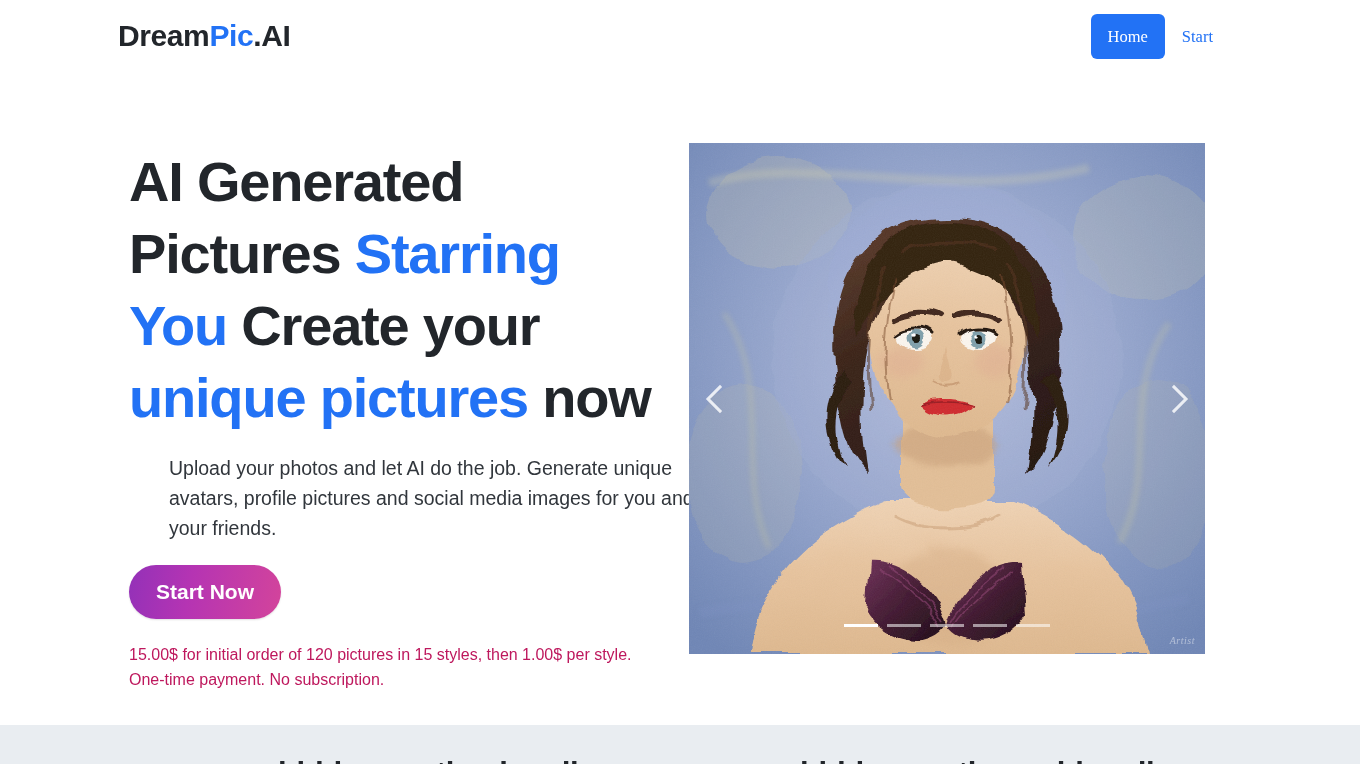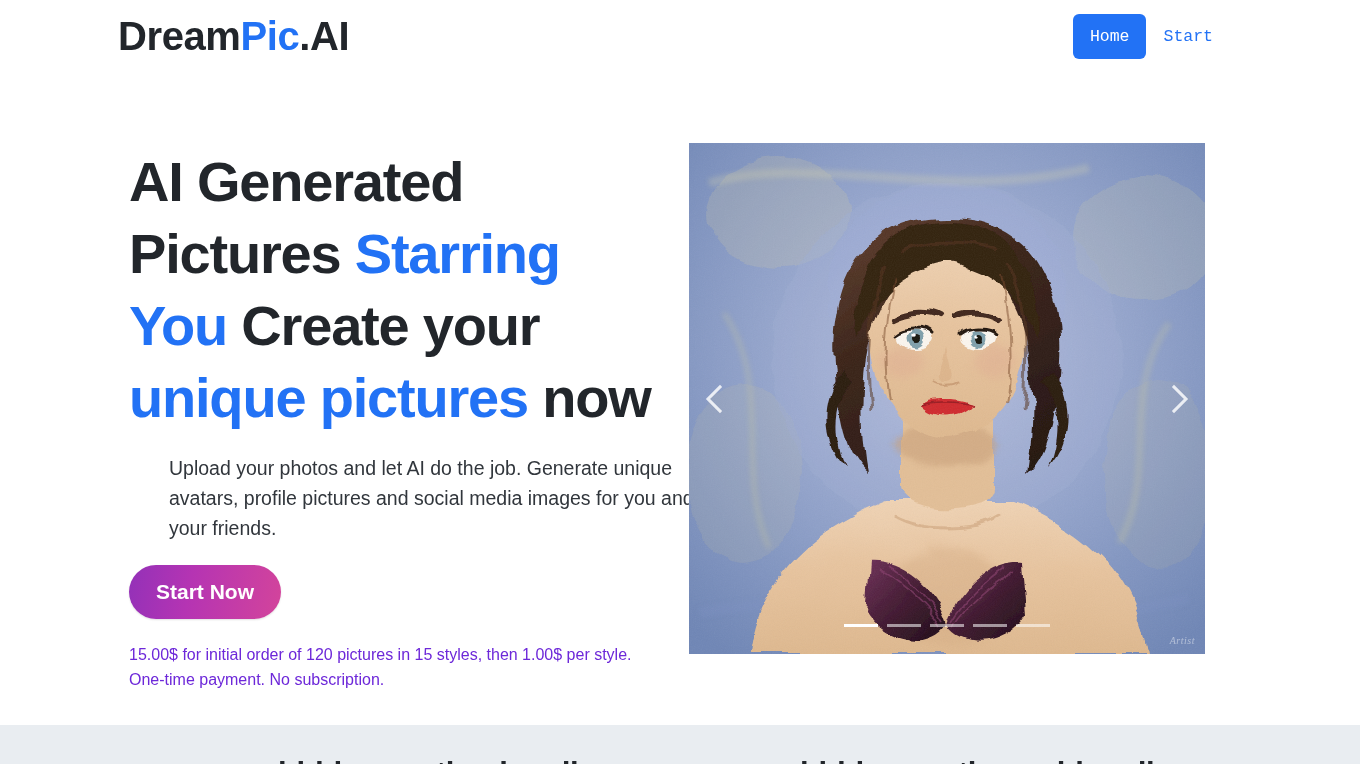--- a/index.html
+++ b/index.html
@@ -32,21 +32,21 @@
     height: 72px;
     background: #ffffff;
     display: flex;
     align-items: center;
   }
 
   .brand {
     position: absolute;
     left: 118px;
     top: 19px;
-    font-size: 40px;
+    font-size: 30px;
     font-weight: 700;
     letter-spacing: -0.4px;
     line-height: 34px;
     white-space: nowrap;
     color: #22262b;
   }
   .brand .accent { color: #2272f5; }
 
   .nav {
     position: absolute;
@@ -61,21 +61,21 @@
     font-size: 16.5px;
     line-height: 19px;
     color: #2272f5;
     text-decoration: none;
     padding: 13px 17px;
     border-radius: 6px;
     white-space: nowrap;
     cursor: pointer;
     background: transparent;
     border: none;
-    font-family: Liberation Mono, monospace;
+    font-family: Liberation Serif, serif;
   }
   .nav-item.active {
     background: #2272f5;
     color: #ffffff;
   }
 
   
   .hero {
     position: absolute;
     top: 72px; left: 0;
@@ -123,21 +123,21 @@
     cursor: pointer;
     font-family: inherit;
     box-shadow: 0 1px 2px rgba(0,0,0,.12);
     text-align: center;
   }
 
   .price-note {
     margin-top: 23px;
     font-size: 16px;
     line-height: 25px;
-    color: #6d28d9;
+    color: #be185d;
     width: 540px;
   }
 
   
   .carousel {
     position: absolute;
     left: 689px;
     top: 71px;
     width: 516px;
     height: 511px;

